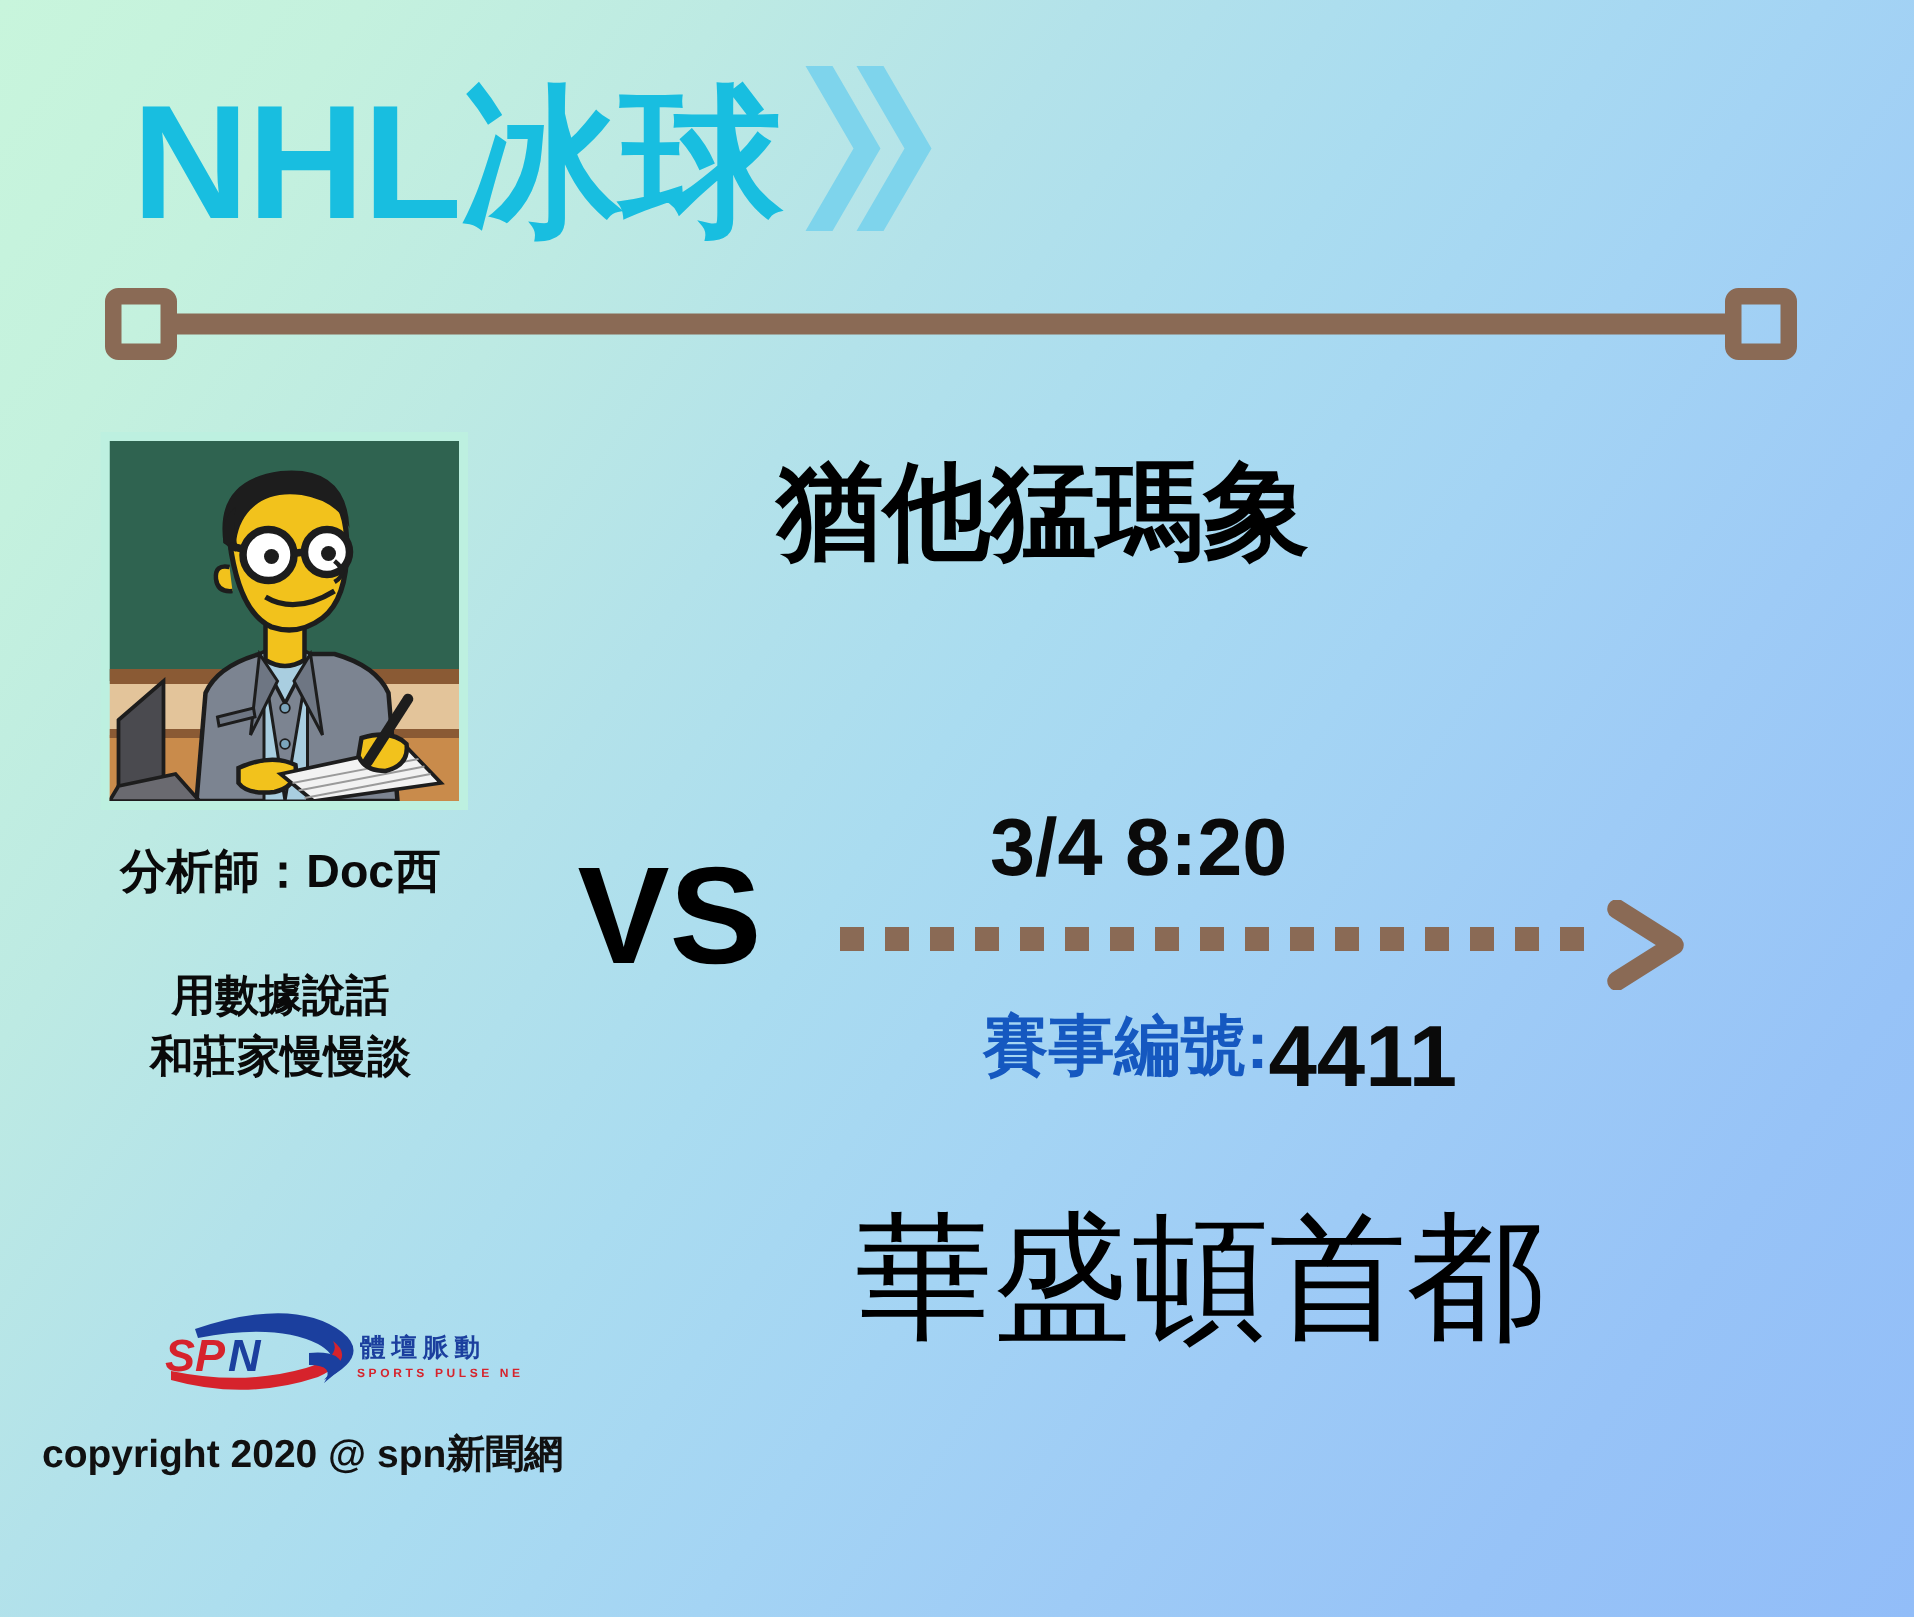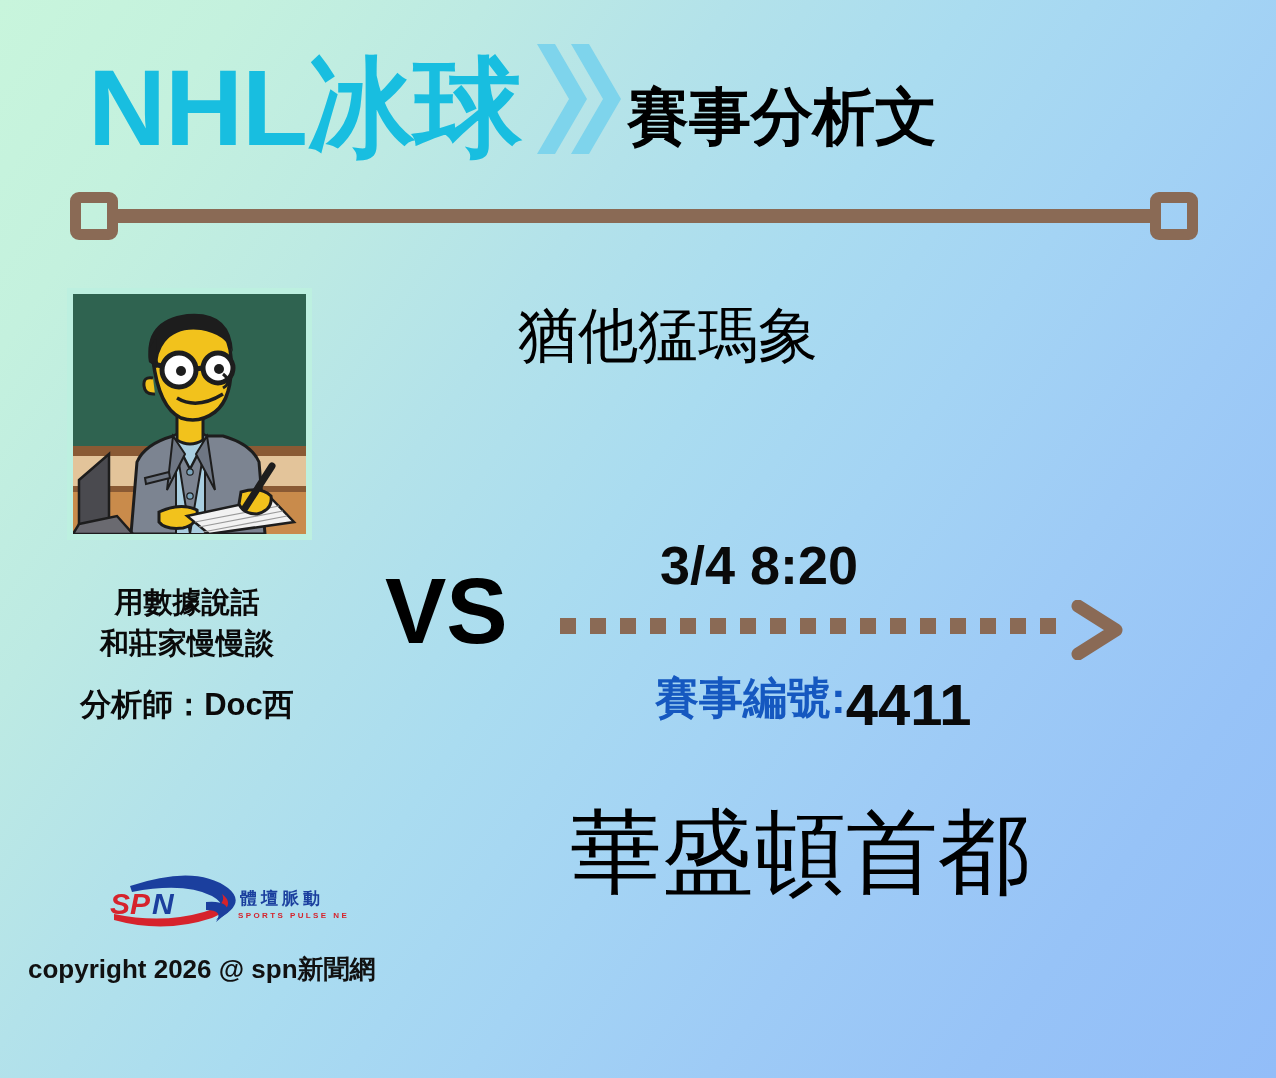--- a/index.html
+++ b/index.html
@@ -157,22 +157,22 @@
     font-weight: bold;
     color: #000000;
     line-height: 1;
   }
 
   
   #team-home {
     position: absolute;
     left: 518px;
     top: 306px;
-    font-size: 60px;
-    font-weight: normal;
+    font-size: 71px;
+    font-weight: bold;
     color: #000000;
     line-height: 1;
     white-space: nowrap;
   }
   #match-time {
     position: absolute;
     left: 660px;
     top: 538px;
     font-size: 54px;
     font-weight: bold;
@@ -244,21 +244,20 @@
   <div id="title-row">
     <div id="title-main">NHL冰球</div>
 
     <div id="title-chevron">
       <svg viewBox="0 0 96 122" width="96" height="122" aria-hidden="true">
         <path d="M10 6 L28 6 L60 61 L28 116 L10 116 L42 61 Z" fill="#7ed4ec"></path>
         <path d="M44 6 L62 6 L94 61 L62 116 L44 116 L76 61 Z" fill="#7ed4ec"></path>
       </svg>
     </div>
 
-    <div id="title-sub">賽事分析文</div>
   </div>
 
 </div>
 
 <div id="divider">
   <div id="div-cap-left" class="div-cap"></div>
   <div id="div-line"></div>
   <div id="div-cap-right" class="div-cap"></div>
 </div>
 
@@ -320,48 +319,48 @@
       </g>
 
       <path d="M168 198 Q188 192 198 202 Q200 216 184 220 Q170 220 166 210 Z" fill="#f2c21c" stroke="#1d1d1d" stroke-width="3"></path>
       <line x1="199" y1="172" x2="172" y2="214" stroke="#1d1d1d" stroke-width="7" stroke-linecap="round"></line>
 
       <path d="M6 186 L36 160 L36 226 L6 236 Z" fill="#4a4a4f" stroke="#1d1d1d" stroke-width="2.5"></path>
       <path d="M6 230 L44 222 L60 240 L0 240 Z" fill="#6a6a70" stroke="#1d1d1d" stroke-width="2.5"></path>
     </svg>
   </div>
 
+  <div id="analyst-name">分析師：Doc西</div>
+
   <div id="analyst-slogan">
     <div>用數據說話</div>
     <div>和莊家慢慢談</div>
   </div>
 
-  <div id="analyst-name">分析師：Doc西</div>
-
 </div>
 
 <div id="brand-block">
 
   <svg id="spn-logo" viewBox="0 0 260 58" aria-hidden="true">
 
     <path d="M42 14 Q108 -8 140 16 Q160 32 128 48 Q142 34 124 24 Q96 10 44 20 Z" fill="#1b3f9e"></path>
 
     <path d="M26 42 Q74 52 116 40 Q140 33 134 22 Q150 34 124 46 Q76 62 26 48 Z" fill="#d6232c"></path>
 
     <path d="M118 30 Q140 28 140 40 L128 50 Q136 38 118 38 Z" fill="#1b3f9e"></path>
 
     <text x="22" y="42" font-family="'Liberation Sans',sans-serif" font-size="30" font-weight="bold" font-style="italic" fill="#d6232c">S</text>
     <text x="42" y="42" font-family="'Liberation Sans',sans-serif" font-size="30" font-weight="bold" font-style="italic" fill="#d6232c">P</text>
     <text x="64" y="42" font-family="'Liberation Sans',sans-serif" font-size="30" font-weight="bold" font-style="italic" fill="#1b3f9e">N</text>
 
     <text x="152" y="32" font-family="'Liberation Sans','DejaVu Sans',sans-serif" font-size="17" font-weight="bold" letter-spacing="4" fill="#1b3f9e">體壇脈動</text>
     <text x="150" y="46" font-family="'Liberation Sans',sans-serif" font-size="8" font-weight="bold" letter-spacing="2.4" fill="#d6232c">SPORTS PULSE NEWS</text>
   </svg>
 
-  <div id="copyright">copyright 2026 @ spn新聞網</div>
+  <div id="copyright">copyright 2020 @ spn新聞網</div>
 </div>
 
 <div id="team-home">猶他猛瑪象</div>
 
 <div id="vs-label">VS</div>
 
 <div id="match-time">3/4  8:20</div>
 
 <div id="dotted-arrow">
   <div id="dotted-line"></div>

